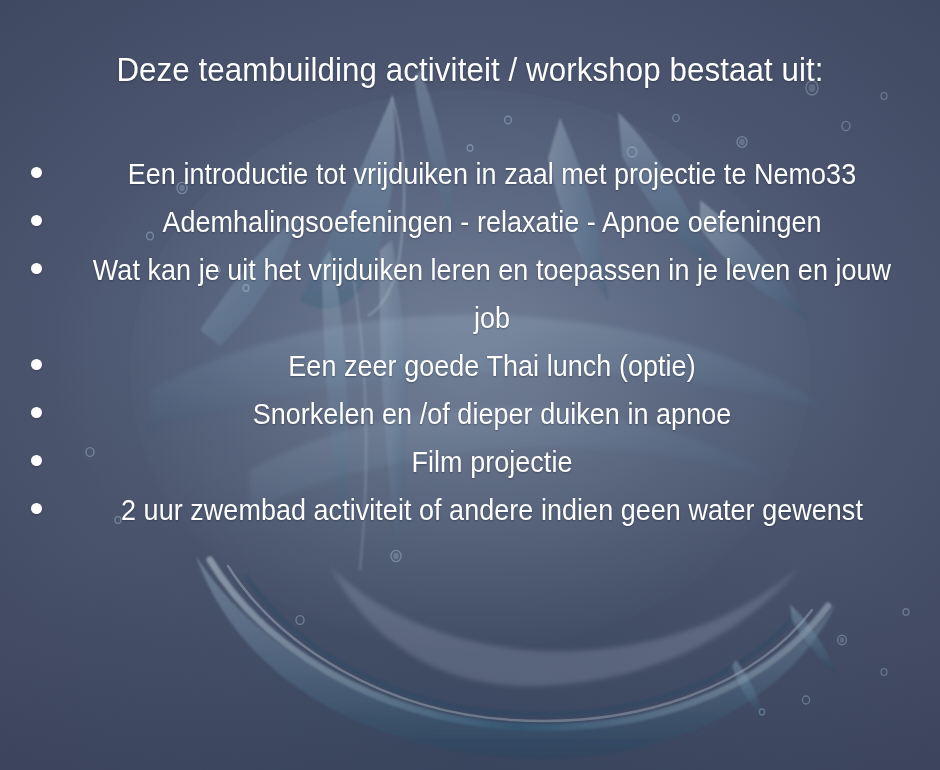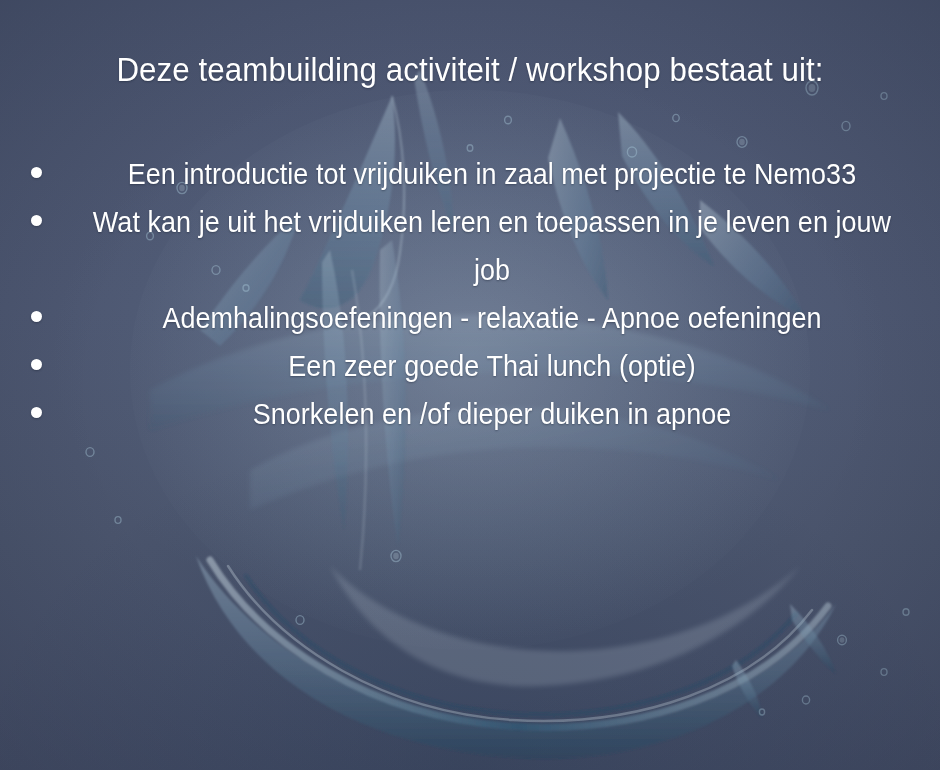--- a/index.html
+++ b/index.html
@@ -234,38 +234,46 @@
 
     <div class="title">Deze teambuilding activiteit / workshop bestaat uit:</div>
 
     <ul class="bullet-list">
 
       <li class="bullet-item">
         <span class="bullet-dot"></span>
         <span class="bullet-text">Een introductie tot vrijduiken in zaal met projectie te Nemo33</span>
       </li>
 
+      <li class="bullet-item">
+        <span class="bullet-dot"></span>
+        <span class="bullet-text">Ademhalingsoefeningen - relaxatie - Apnoe oefeningen</span>
+      </li>
+
       <li class="bullet-item wrap">
         <span class="bullet-dot"></span>
         <span class="bullet-text">Wat kan je uit het vrijduiken leren en toepassen in je leven en jouw job</span>
       </li>
 
       <li class="bullet-item">
         <span class="bullet-dot"></span>
-        <span class="bullet-text">Ademhalingsoefeningen - relaxatie - Apnoe oefeningen</span>
-      </li>
-
-      <li class="bullet-item">
-        <span class="bullet-dot"></span>
         <span class="bullet-text">Een zeer goede Thai lunch (optie)</span>
       </li>
 
       <li class="bullet-item">
         <span class="bullet-dot"></span>
         <span class="bullet-text">Snorkelen en /of dieper duiken in apnoe</span>
       </li>
 
-
-
+      <li class="bullet-item">
+        <span class="bullet-dot"></span>
+        <span class="bullet-text">Film projectie</span>
+      </li>
+
+
+      <li class="bullet-item">
+        <span class="bullet-dot"></span>
+        <span class="bullet-text">2 uur zwembad activiteit of andere indien geen water gewenst</span>
+      </li>
 
     </ul>
   </div>
 </div>
 
 </body></html>

